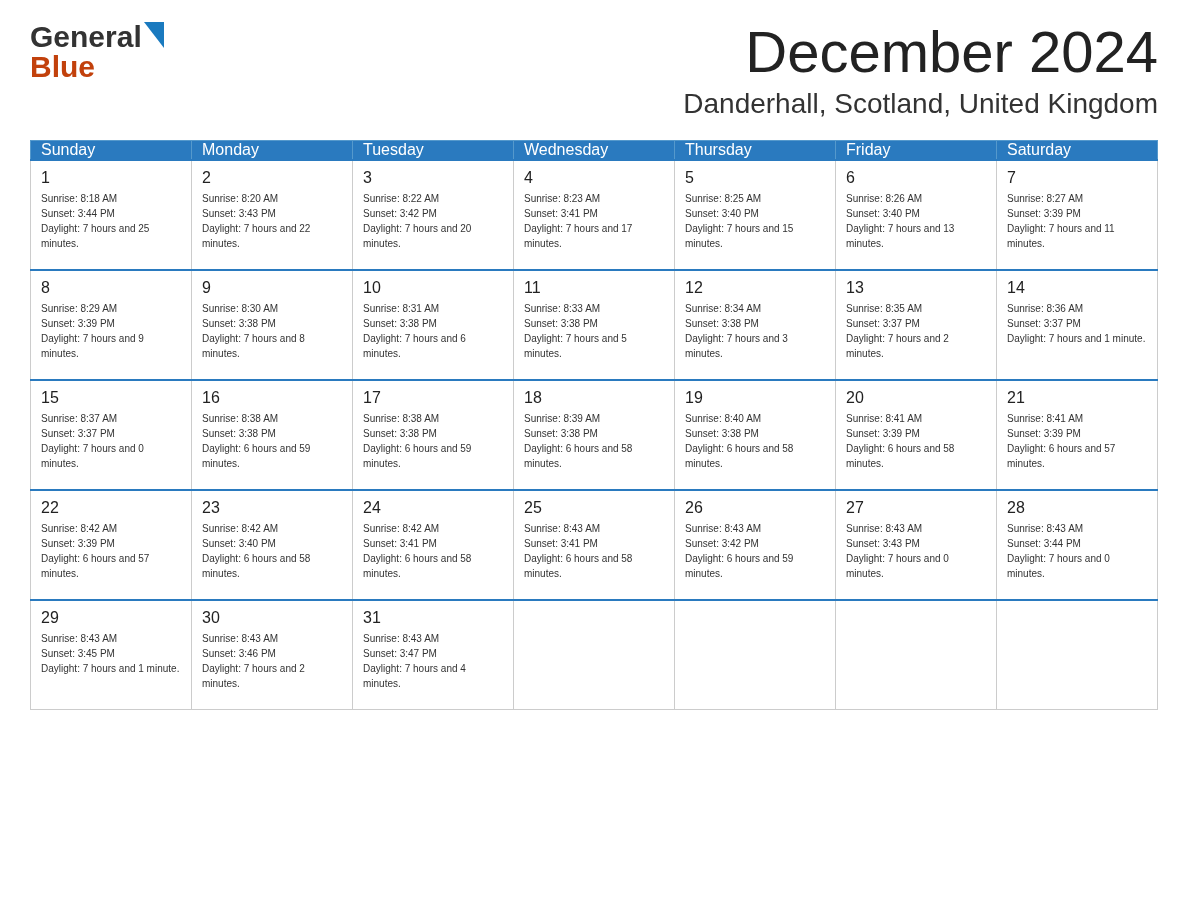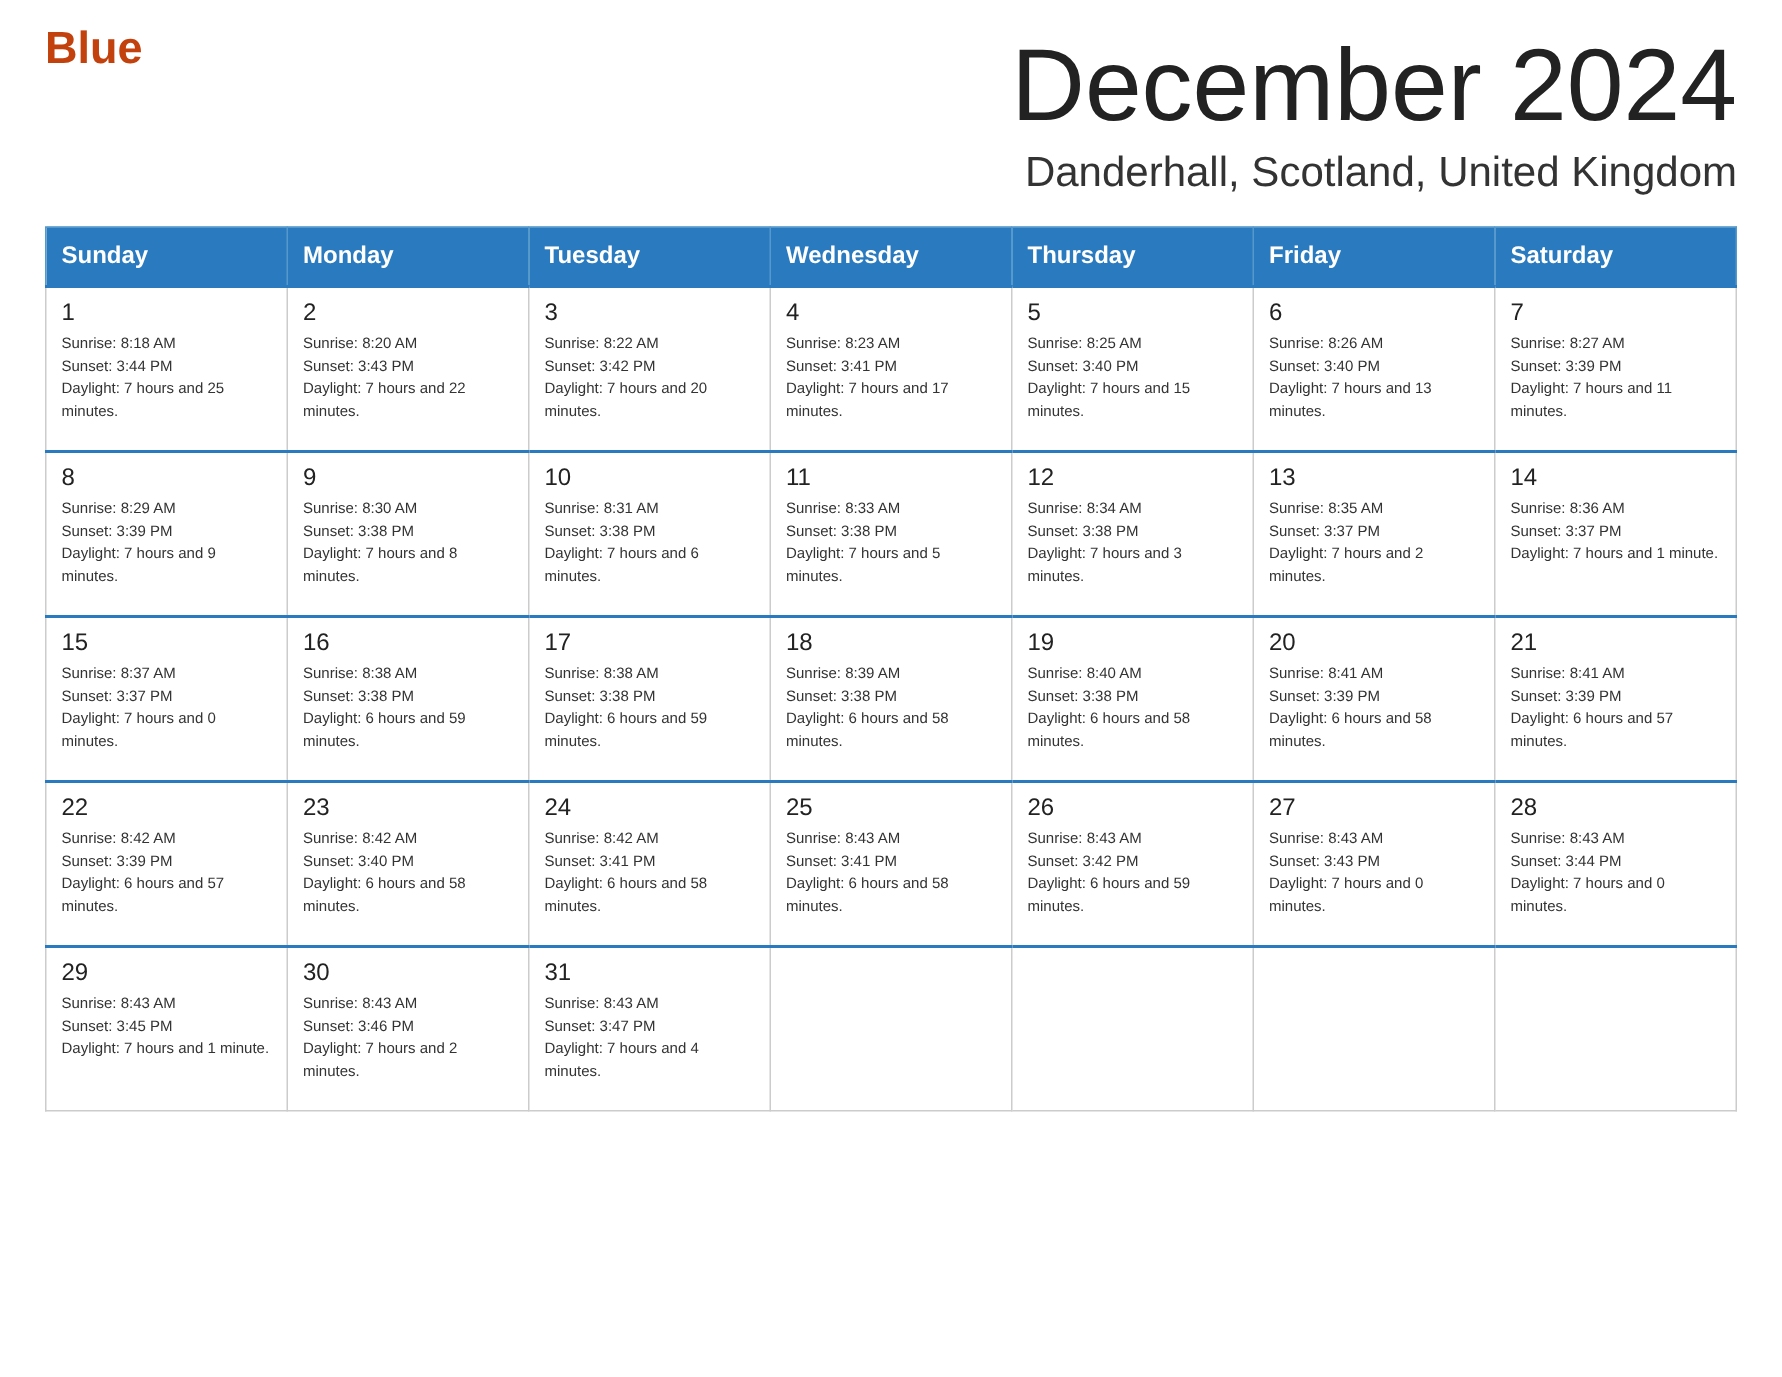--- a/index.html
+++ b/index.html
@@ -13,41 +13,41 @@
     .header {
       display: flex;
       justify-content: space-between;
       align-items: flex-start;
       margin-bottom: 20px;
     }
     .title-block {
       text-align: right;
     }
     .month-title {
-      font-size: 68px;
+      font-size: 58px;
       font-weight: normal;
       color: #222;
       line-height: 1.1;
     }
     .location-title {
       font-size: 28px;
       color: #333;
       margin-top: 4px;
     }
     .calendar {
       width: 100%;
       border-collapse: collapse;
       border: 1.5px solid #aaa;
     }
     .calendar th {
       background: #2a7abf;
       color: #fff;
       font-size: 16px;
-      font-weight: bold;
-      padding: 10px 10px;
+      font-weight: normal;
+      padding: 0 10px;
       text-align: left;
       border: 1px solid #5599cc;
     }
     .calendar td {
       vertical-align: top;
       padding: 8px 10px;
       font-size: 13px;
       color: #333;
       border: 1px solid #ccc;
       width: 14.28%;
@@ -83,20 +83,26 @@
     .blue-text {
       color: #c2410c;
     }
   </style>
 </head>
 <body>
 
 <div class="header">
   <div class="logo-container">
     <div>
+      <div style="display:flex; align-items:center;">
+        <span class="general-text">General</span>
+        <svg width="20" height="26" viewBox="0 0 20 26" style="margin-left:2px; margin-top:-4px;">
+          <polygon points="0,0 20,0 20,26" fill="#1a7abf"></polygon>
+        </svg>
+      </div>
       <div style="margin-top:-4px;">
         <span class="general-text blue-text">Blue</span>
       </div>
     </div>
   </div>
   <div class="title-block">
     <div class="month-title">December 2024</div>
     <div class="location-title">Danderhall, Scotland, United Kingdom</div>
   </div>
 </div>

